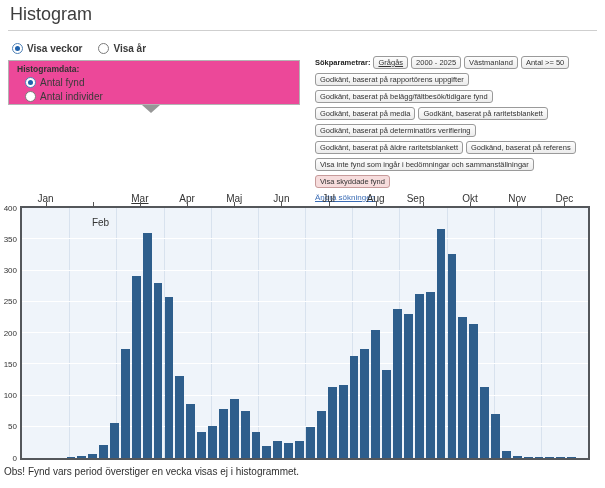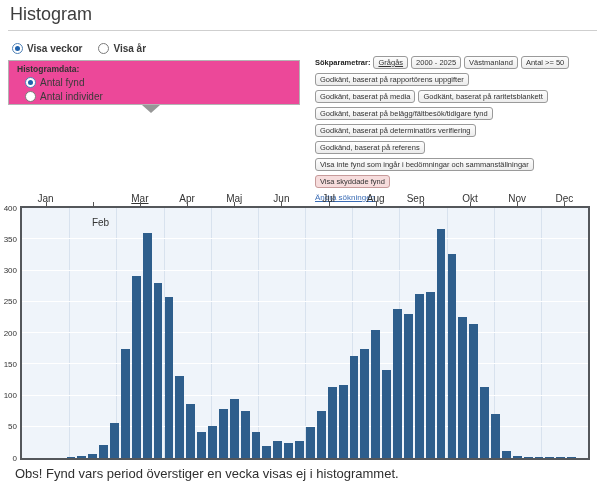--- a/index.html
+++ b/index.html
@@ -45,21 +45,21 @@
 
   
   .plot{position:absolute;left:20px;top:206px;width:566px;height:250px;
         border:2px solid #54575b;background:#eff4fa;}
   .vline{position:absolute;top:0;width:1px;height:100%;background:#d8e2ee;}
   .hline{position:absolute;left:0;width:100%;height:1px;background:#ffffff;}
   .bar{position:absolute;bottom:0;background:#2e5e8c;}
   .month-label{position:absolute;top:193px;font-size:10px;color:#333;text-align:center;}
   .month-tick{position:absolute;top:202px;width:1px;height:5px;background:#555;}
   .y-label{position:absolute;width:17px;text-align:right;font-size:8px;color:#333;}
-  .note{position:absolute;left:15px;top:466px;font-size:13px;color:#2f2f2f;}
+  .note{position:absolute;left:4px;top:466px;font-size:10px;color:#2f2f2f;}
 </style>
 </head>
 <body>
 
 <div class="page">
   <div class="page-title">Histogram</div>
   <div class="title-rule"></div>
 
   <div class="view-toggle" id="view-toggle">
       <div class="radio-item">
@@ -93,30 +93,31 @@
         <span class="search-label">Sökparametrar:</span>
         <span class="tag underlined">Grågås</span>
         <span class="tag">2000 - 2025</span>
         <span class="tag">Västmanland</span>
         <span class="tag">Antal &gt;= 50</span>
       </div>
       <div class="search-row">
         <span class="tag">Godkänt, baserat på rapportörens uppgifter</span>
       </div>
       <div class="search-row">
+        <span class="tag">Godkänt, baserat på belägg/fältbesök/tidigare fynd</span>
+      </div>
+      <div class="search-row">
         <span class="tag">Godkänt, baserat på media</span>
         <span class="tag">Godkänt, baserat på raritetsblankett</span>
       </div>
       <div class="search-row">
-        <span class="tag">Godkänt, baserat på belägg/fältbesök/tidigare fynd</span>
-      </div>
-      <div class="search-row">
         <span class="tag">Godkänt, baserat på determinatörs verifiering</span>
       </div>
       <div class="search-row">
+        <span class="tag">Godkänt, baserat på äldre raritetsblankett</span>
         <span class="tag">Godkänd, baserat på referens</span>
       </div>
       <div class="search-row">
         <span class="tag">Visa inte fynd som ingår i bedömningar och sammanställningar</span>
       </div>
       <div class="search-row">
         <span class="tag protected">Visa skyddade fynd</span>
       </div>
       <a class="edit-link">Ändra sökningen</a>
       <button class="export-btn">Exportera histogram till csv-fil</button>

